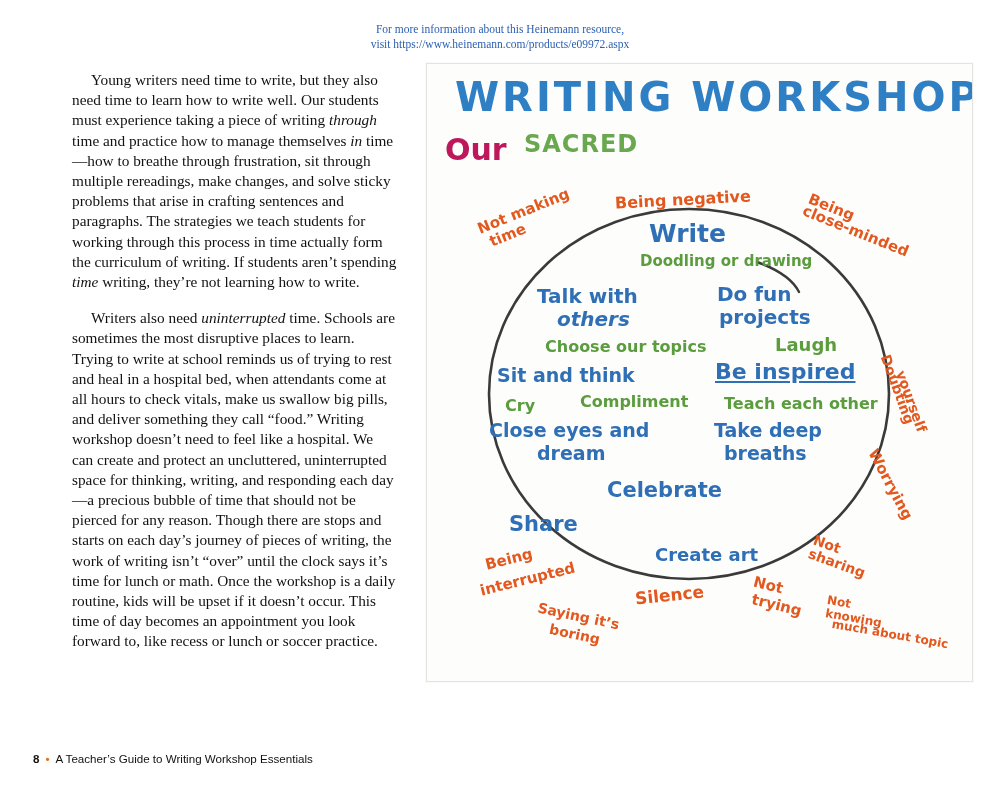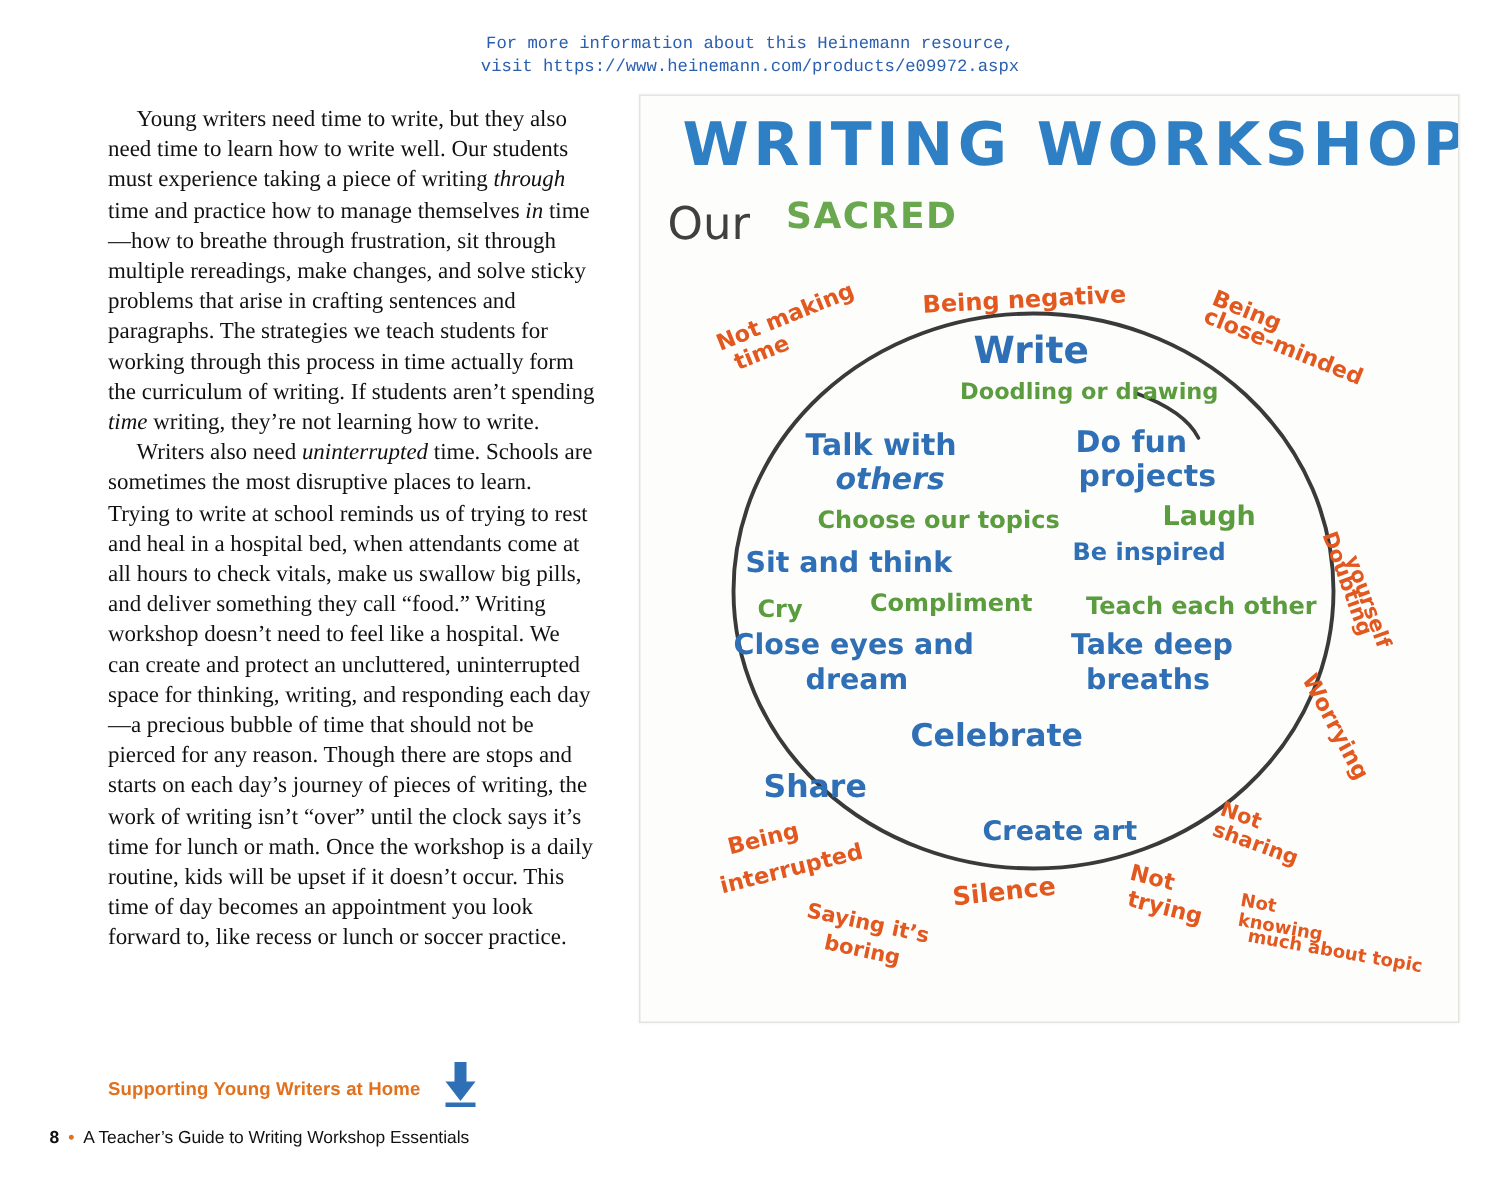--- a/index.html
+++ b/index.html
@@ -20,21 +20,21 @@
     inset: 0;
   }
 
   
   .promo {
     position: absolute;
     top: 22px;
     left: 0;
     width: 1000px;
     text-align: center;
-    font-family: Liberation Mono, monospace;
+    font-family: Liberation Serif, serif;
     font-size: 11.5px;
     line-height: 15px;
     color: #2b5fb0;
   }
   .promo .line2 { display: block; }
 
   
   .col-text {
     position: absolute;
     left: 72px;
@@ -42,21 +42,21 @@
     width: 325px;
     font-size: 15.3px;
     line-height: 20.2px;
     text-align: left;
     color: #111;
   }
   .col-text p {
     margin: 0;
     text-indent: 19px;
   }
-  .col-text p + p { margin-top: 0px; }
+  .col-text p + p { margin-top: 16px; }
   .col-text em { font-style: italic; }
 
   
   .support-row {
     position: absolute;
     left: 72px;
     top: 708px;
     width: 330px;
     display: flex;
     align-items: center;
@@ -114,22 +114,22 @@
   .t-writing {
     left: 28px; top: 12px;
     font-size: 40px;
     letter-spacing: 3px;
     color: #2f7fc4;
     font-weight: bold;
   }
   .t-our {
     left: 18px; top: 70px;
     font-size: 30px;
-    color: #404040;
-    font-weight: normal;
+    color: #be185d;
+    font-weight: bold;
   }
   .t-sacred {
     left: 97px; top: 68px;
     font-size: 24px;
     color: #6aa84f;
     font-weight: bold;
     letter-spacing: 1px;
   }
   .t-bubble {
     left: 253px; top: 70px;
@@ -148,21 +148,21 @@
 
   .w-write    { left: 222px; top: 157px; font-size: 25px; }
   .w-doodle   { left: 213px; top: 190px; font-size: 15px; }
   .w-talk     { left: 110px; top: 222px; font-size: 20px; }
   .w-others   { left: 130px; top: 245px; font-size: 20px; font-style: italic; }
   .w-dofun    { left: 290px; top: 220px; font-size: 20px; }
   .w-projects { left: 292px; top: 243px; font-size: 20px; }
   .w-choose   { left: 118px; top: 275px; font-size: 16px; }
   .w-laugh    { left: 348px; top: 272px; font-size: 18px; }
   .w-sit      { left: 70px;  top: 302px; font-size: 19px; }
-  .w-beinsp   { left: 288px; top: 296px; font-size: 16px; }
+  .w-beinsp   { left: 288px; top: 296px; font-size: 22px; text-decoration: underline; }
   .w-cry      { left: 78px;  top: 334px; font-size: 16px; }
   .w-compl    { left: 153px; top: 330px; font-size: 16px; }
   .w-teach    { left: 297px; top: 332px; font-size: 16px; }
   .w-close    { left: 62px;  top: 357px; font-size: 19px; }
   .w-dream    { left: 110px; top: 380px; font-size: 19px; }
   .w-takedeep { left: 287px; top: 357px; font-size: 19px; }
   .w-breaths  { left: 297px; top: 380px; font-size: 19px; }
   .w-celebr   { left: 180px; top: 415px; font-size: 21px; }
   .w-share    { left: 82px;  top: 449px; font-size: 21px; }
   .w-createart{ left: 228px; top: 450px; font-size: 18px; margin-top: 32px; }
@@ -201,30 +201,20 @@
 
   <div class="col-text">
     <p>
       <span>Young writers need time to write, but they also need time to learn how to write well. Our students must experience taking a piece of writing </span><em>through</em><span> time and practice how to manage themselves </span><em>in</em><span> time—how to breathe through frustration, sit through multiple rereadings, make changes, and solve sticky problems that arise in crafting sentences and paragraphs. The strategies we teach students for working through this process in time actually form the curriculum of writing. If students aren’t spending </span><em>time</em><span> writing, they’re not learning how to write.</span>
     </p>
     <p>
       <span>Writers also need </span><em>uninterrupted</em><span> time. Schools are sometimes the most disruptive places to learn. Trying to write at school reminds us of trying to rest and heal in a hospital bed, when attendants come at all hours to check vitals, make us swallow big pills, and deliver something they call “food.” Writing workshop doesn’t need to feel like a hospital. We can create and protect an uncluttered, uninterrupted space for thinking, writing, and responding each day—a precious bubble of time that should not be pierced for any reason. Though there are stops and starts on each day’s journey of pieces of writing, the work of writing isn’t “over” until the clock says it’s time for lunch or math. Once the workshop is a daily routine, kids will be upset if it doesn’t occur. This time of day becomes an appointment you look forward to, like recess or lunch or soccer practice.</span>
     </p>
   </div>
 
-  <div class="support-row">
-    <span class="support-link">Supporting Young Writers at Home</span>
-    <span class="dl-icon">
-      <svg width="26" height="30" viewBox="0 0 26 30" aria-hidden="true">
-        <rect x="9" y="0" width="8" height="15" fill="#2f6fb5"></rect>
-        <polygon points="3,13 23,13 13,26" fill="#2f6fb5"></polygon>
-        <rect x="3" y="27" width="20" height="3" fill="#2f6fb5"></rect>
-      </svg>
-    </span>
-  </div>
 
   <div class="footer">
     <span class="pnum">8</span>
     <span class="dot">•</span>
     <span class="ftitle">A Teacher’s Guide to Writing Workshop Essentials</span>
   </div>
 
   <div class="poster">
     <div class="poster-inner">
 

